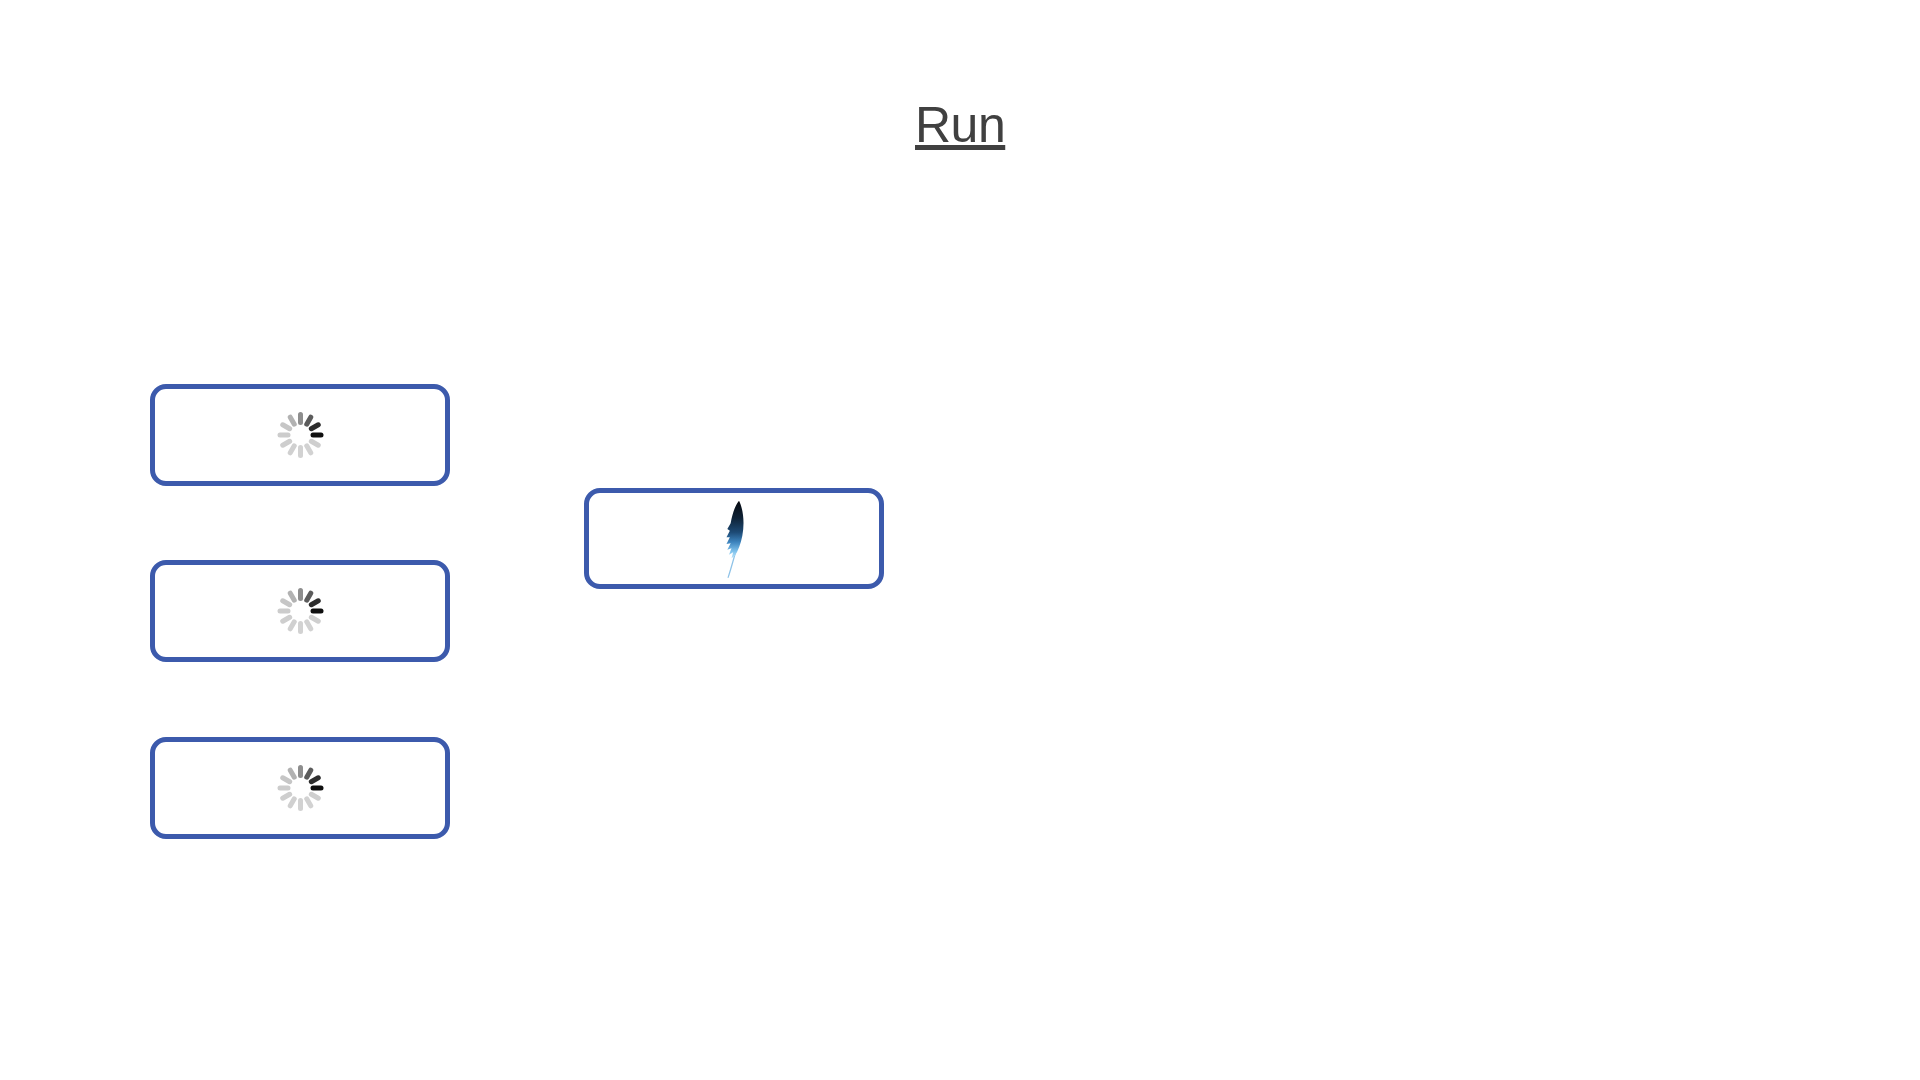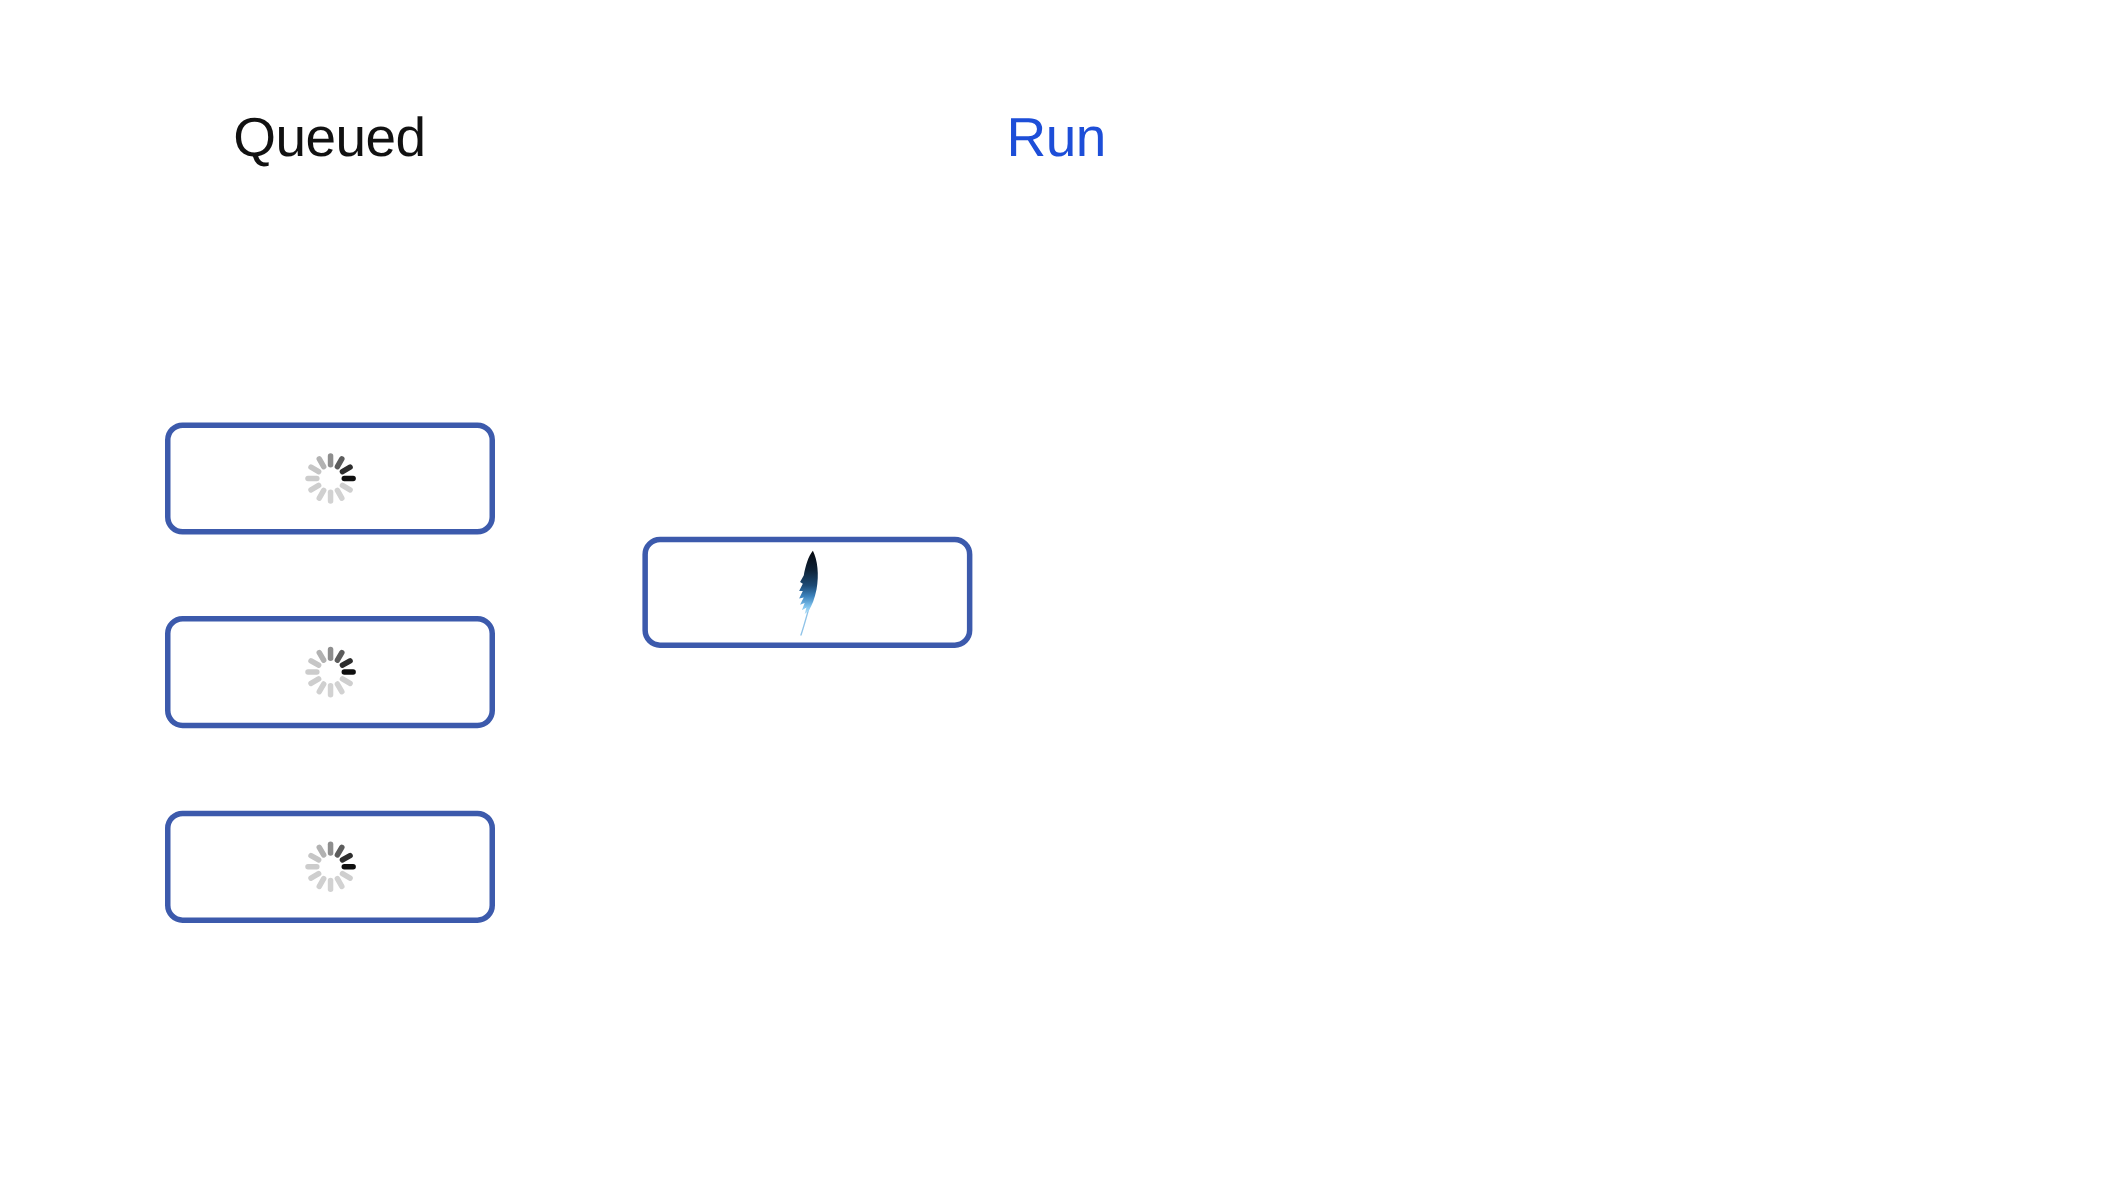--- a/index.html
+++ b/index.html
@@ -63,23 +63,22 @@
     width: 30px;
     height: 80px;
     display: block;
   }
 </style>
 </head>
 <body style="background: rgb(255, 255, 255);">
 
 <div id="stage">
 
-  <div class="col-heading" id="heading-queued" style="color: rgb(17, 17, 17);">Queued</div>
 
-  <div class="col-heading" id="heading-run" style="color: #1d4ed8;">Run</div>
+  <div class="col-heading" id="heading-run" style="color: #404040; text-decoration: underline;">Run</div>
 
   <div class="card" id="queued-card-1" style="border-color: rgb(60, 90, 172);">
     <div class="spinner">
         <i style="transform: rotate(0deg); background: rgb(142, 142, 142);"></i>
         <i style="transform: rotate(30deg); background: rgb(92, 92, 92);"></i>
         <i style="transform: rotate(60deg); background: rgb(46, 46, 46);"></i>
         <i style="transform: rotate(90deg); background: rgb(15, 15, 15);"></i>
         <i style="transform: rotate(120deg); background: rgb(207, 207, 207);"></i>
         <i style="transform: rotate(150deg); background: rgb(210, 210, 210);"></i>
         <i style="transform: rotate(180deg); background: rgb(210, 210, 210);"></i>

